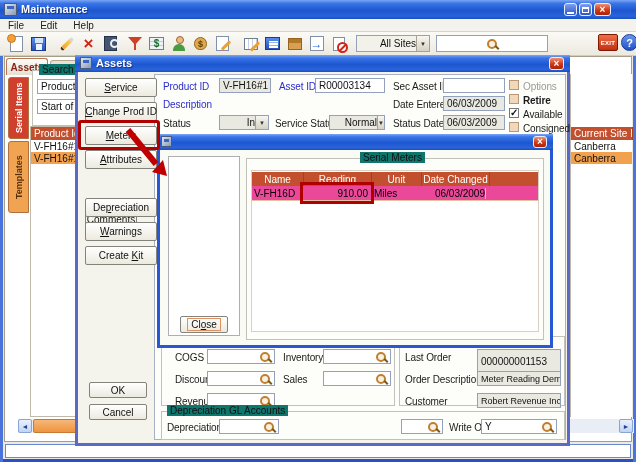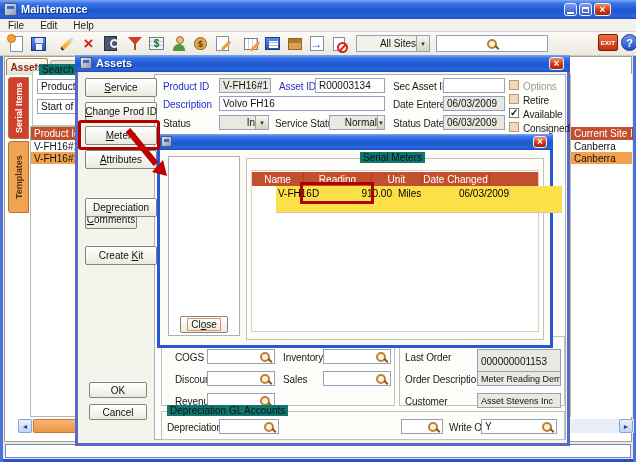--- a/index.html
+++ b/index.html
@@ -229,55 +229,57 @@
       </div>
     <div class="btn" style="left:7px;top:95px;width:72px;height:19px;">
         <span><span></span><span class="mn">A</span><span>ttributes</span></span>
       </div>
     <div class="btn" style="left:7px;top:111px;width:52px;height:19px;margin-top:44px;">
         <span><span></span><span class="mn">C</span><span>omments</span></span>
       </div>
     <div class="btn" style="left:7px;top:143px;width:72px;height:19px;">
         <span><span>De</span><span class="mn">p</span><span>reciation</span></span>
       </div>
+    <div class="btn" style="left:7px;top:167px;width:72px;height:19px;">
+        <span><span></span><span class="mn">W</span><span>arnings</span></span>
+      </div>
     <div class="btn" style="left:7px;top:191px;width:72px;height:19px;">
         <span><span>Create </span><span class="mn">K</span><span>it</span></span>
       </div>
     <div class="btn" style="left:11px;top:327px;width:58px;height:16px;">OK</div>
     <div class="btn" style="left:11px;top:349px;width:58px;height:16px;">Cancel</div>
 
     <div class="lb blue" style="left:85px;top:26px;">Product ID</div>
     <div class="fld ro" style="left:141px;top:23px;width:52px;height:15px;">V-FH16#1</div>
     <div class="lb blue" style="left:201px;top:26px;">Asset ID</div>
     <div class="fld" style="left:237px;top:23px;width:70px;height:15px;">R00003134</div>
     <div class="lb" style="left:315px;top:26px;">Sec Asset ID</div>
     <div class="fld" style="left:365px;top:23px;width:62px;height:15px;"></div>
 
     <div class="lb blue" style="left:85px;top:44px;">Description</div>
-    <div class="fld" style="left:141px;top:41px;width:166px;height:15px;">Volvo FH16</div>
     <div class="lb" style="left:315px;top:44px;">Date Entered</div>
     <div class="fld ro" style="left:365px;top:41px;width:62px;height:15px;">06/03/2009</div>
 
     <div class="lb" style="left:85px;top:63px;">Status</div>
     <div class="dd" style="left:141px;top:60px;width:50px;height:15px;">
         <span>In</span>
         <span class="ddbtn"></span>
       </div>
     <div class="lb" style="left:197px;top:63px;">Service Status</div>
     <div class="dd" style="left:251px;top:60px;width:56px;height:15px;">
         <span>Normal</span>
         <span class="ddbtn"></span>
       </div>
     <div class="lb" style="left:315px;top:63px;">Status Date</div>
     <div class="fld ro" style="left:365px;top:60px;width:62px;height:15px;">06/03/2009</div>
 
     <div class="cb" style="left:431px;top:25px;"></div>
     <div class="lb dis" style="left:445px;top:26px;">Options</div>
     <div class="cb" style="left:431px;top:39px;"></div>
-    <div class="lb" style="left:445px;top:40px;">Retire</div>
+    <div class="lb" style="left:445px;top:40px;font-weight:bold;">Retire</div>
     <div class="cb checked" style="left:431px;top:53px;"></div>
     <div class="lb" style="left:445px;top:54px;">Available</div>
     <div class="cb" style="left:431px;top:67px;"></div>
     <div class="lb" style="left:445px;top:68px;">Consigned</div>
 
     <div class="grp" style="left:83px;top:281px;width:234px;height:70px;"></div>
     <div class="grp" style="left:321px;top:281px;width:166px;height:70px;"></div>
 
     <div class="lb" style="left:97px;top:297px;">COGS</div>
     <div class="fld right" style="left:129px;top:294px;width:68px;height:15px;">
@@ -298,21 +300,21 @@
     <div class="lb" style="left:97px;top:341px;">Revenue</div>
     <div class="fld right" style="left:129px;top:338px;width:68px;height:15px;">
         <span class="mag"></span>
       </div>
 
     <div class="lb" style="left:327px;top:297px;">Last Order</div>
     <div class="fld ro" style="left:399px;top:294px;width:84px;height:24px;">000000001153</div>
     <div class="lb" style="left:327px;top:319px;">Order Description</div>
     <div class="fld ro" style="left:399px;top:316px;width:84px;height:15px;font-size:9px;">Meter Reading Demo</div>
     <div class="lb" style="left:327px;top:341px;">Customer</div>
-    <div class="fld ro" style="left:399px;top:338px;width:84px;height:15px;font-size:9px;">Asset Stevens Inc</div>
+    <div class="fld ro" style="left:399px;top:338px;width:84px;height:15px;font-size:9px;">Robert Revenue Inc</div>
 
     <div class="grp" style="left:83px;top:356px;width:404px;height:29px;"></div>
     <div class="grplbl" style="left:89px;top:350px;">Depreciation GL Accounts</div>
     <div class="lb" style="left:89px;top:367px;">Depreciation</div>
     <div class="fld right" style="left:141px;top:364px;width:60px;height:15px;">
         <span class="mag"></span>
       </div>
     <div class="fld right" style="left:323px;top:364px;width:42px;height:15px;">
         <span class="mag"></span>
       </div>
@@ -339,21 +341,21 @@
     <div class="grp" style="left:86px;top:24px;width:298px;height:182px;background:#fdfdfa;"></div>
     <div class="grplbl" style="left:200px;top:18px;">Serial Meters</div>
 
     <div class="abs" style="left:91px;top:36px;width:288px;height:162px;background:#fff;border:1px solid #d8d0c4;"></div>
     <div class="th center" style="left:92px;top:38px;width:52px;height:14px;">Name</div>
     <div class="th center" style="left:144px;top:38px;width:68px;height:14px;">Reading</div>
     <div class="th center" style="left:212px;top:38px;width:50px;height:14px;text-align:center;">Unit</div>
     <div class="th center" style="left:262px;top:38px;width:68px;height:14px;">Date Changed</div>
     <div class="th" style="left:330px;top:38px;width:48px;height:14px;border-right:none;"></div>
 
-    <div class="abs" style="left:92px;top:52px;width:286px;height:27px;background:#fde047;border-bottom:1px solid #e4c0a4;margin-left:24px;">
+    <div class="abs" style="left:92px;top:52px;width:286px;height:15px;background:#ec4899;border-bottom:1px solid #e4c0a4;">
       <div class="abs" style="left:2px;top:2px;font-size:10px;">V-FH16D</div>
       <div class="abs" style="left:52px;top:2px;width:64px;font-size:10px;text-align:right;">910.00</div>
       <div class="abs" style="left:122px;top:2px;font-size:10px;">Miles</div>
       <div class="abs" style="left:172px;top:2px;width:62px;font-size:10px;text-align:right;border-right:1px solid #e4c0a4;">06/03/2009</div>
     </div>
   </div>
 
   <div class="redbox" style="left:78px;top:120px;width:82px;height:30px;"></div>
   <svg class="abs" style="left:112px;top:124px;width:60px;height:60px;z-index:40;" viewBox="0 0 60 60">
     <line x1="16" y1="6" x2="44" y2="40" stroke="#c00000" stroke-width="6"></line>

